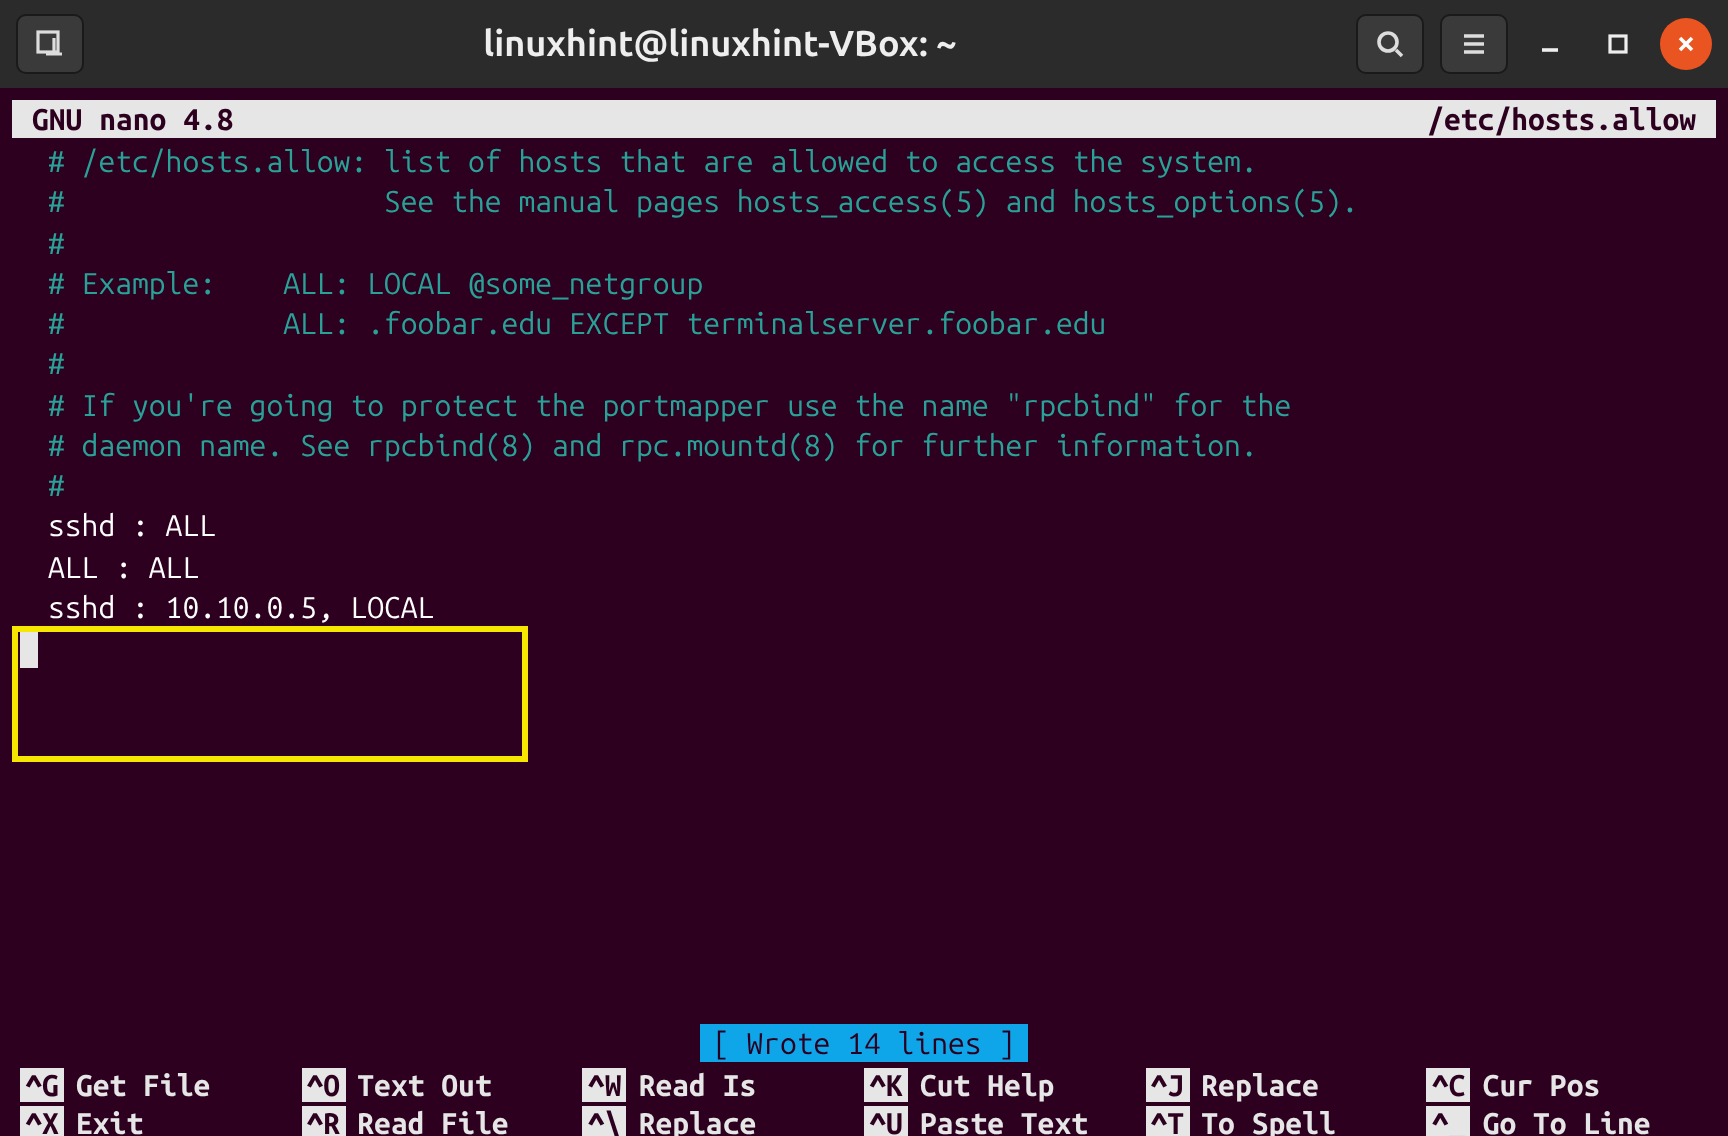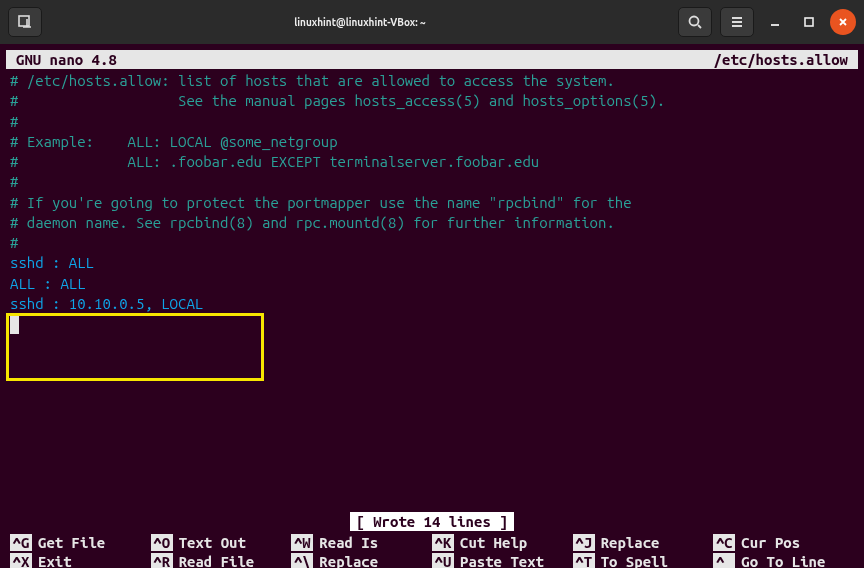--- a/index.html
+++ b/index.html
@@ -31,21 +31,21 @@
     justify-content: center;
     color: #ddd;
   }
   .tb-btn svg { width: 16px; height: 16px; }
   .title {
     flex: 1;
     text-align: center;
     color: #eee;
     font-family: "Ubuntu", sans-serif;
     font-weight: bold;
-    font-size: 10px;
+    font-size: 18px;
   }
   .tb-right { display: flex; gap: 8px; align-items: center; }
   .win-btn {
     width: 26px; height: 26px;
     display: flex; align-items: center; justify-content: center;
     color: #eee;
     border-radius: 50%;
   }
   .win-btn.close { background: #e95420; }
   .win-btn svg { width: 12px; height: 12px; }
@@ -59,50 +59,50 @@
     display: flex;
     background: #e6e6e6;
     color: #2c001e;
     font-weight: bold;
     padding: 1px 10px;
     margin: 6px 6px 0 6px;
   }
   .nano-header .left { flex: 0 0 38%; }
   .nano-header .center { flex: 1; text-align: right; }
   .content {
-    padding: 2px 10px;
+    padding: 2px 24px;
     color: #e6e6e6;
     line-height: 1.35;
     white-space: pre;
   }
   .comment { color: #2aa198; }
-  .plain { color: #0ea5e9; }
+  .plain { color: #ffffff; }
   .highlight-box {
     position: absolute;
     border: 3px solid #f7e600;
     pointer-events: none;
   }
   .cursor {
     display: inline-block;
     width: 9px;
     height: 18px;
     background: #e6e6e6;
     vertical-align: text-bottom;
     margin-left: 10px;
   }
   .status-line {
     position: absolute;
     bottom: 44px;
     left: 0; right: 0;
     text-align: center;
   }
   .status-line span {
-    background: #ffffff;
+    background: #0ea5e9;
     color: #2c001e;
-    font-weight: bold;
+    font-weight: normal;
     padding: 1px 6px;
   }
   .shortcuts {
     position: absolute;
     bottom: 0;
     left: 0; right: 0;
     padding: 0 10px 4px 10px;
     display: grid;
     grid-template-columns: repeat(6, 1fr);
     grid-template-rows: repeat(2, auto);

